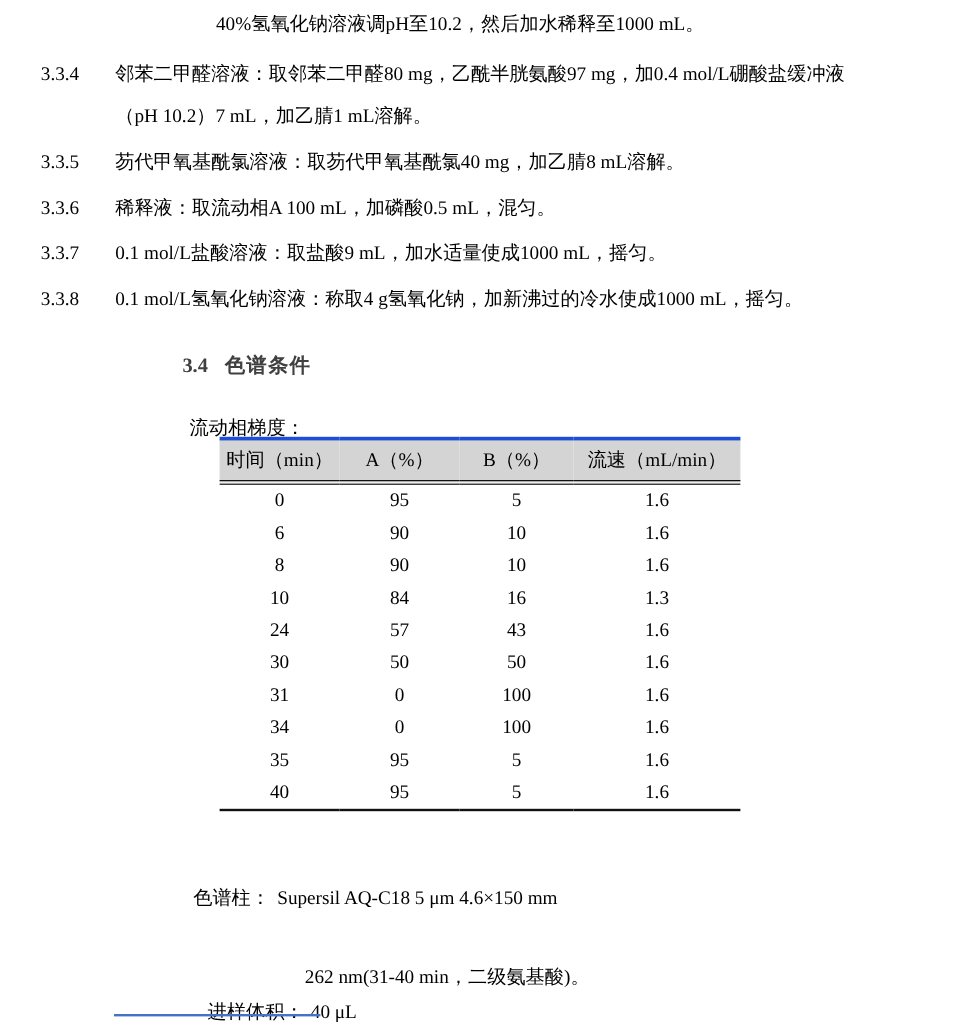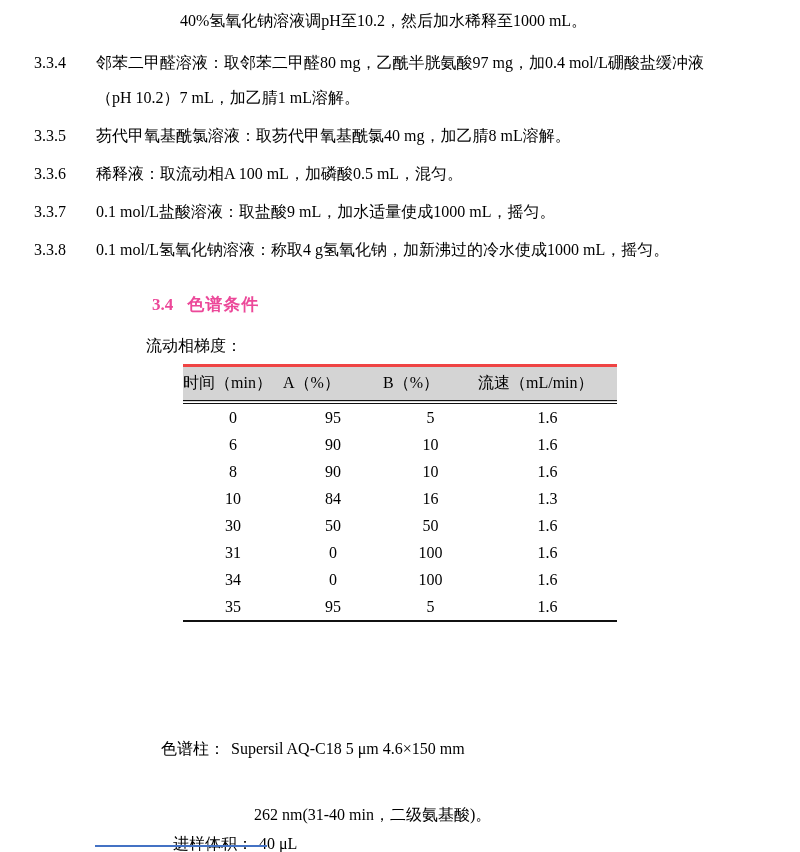--- a/index.html
+++ b/index.html
@@ -24,43 +24,43 @@
   .para{
     margin:0 0 3px 0;
     padding-left:96px;
     text-indent:-62px;
     line-height:35px;
   }
   .pnum{display:inline-block;width:62px;text-indent:0;}
   
   .section-heading{
     position:absolute;left:152px;top:293px;margin:0;
-    font-size:17px;font-weight:bold;color:#ec4899;
+    font-size:17px;font-weight:bold;color:#404040;
     letter-spacing:1px;
   }
   .section-heading .hnum{margin-right:14px;letter-spacing:0;}
   .gradient-label{
-    position:absolute;left:145px;top:332px;margin:1px;line-height:26px;
+    position:absolute;left:145px;top:332px;margin:13px;line-height:26px;
   }
   
   table.gradient{
     position:absolute;left:183px;top:364px;
     width:434px;
     border-collapse:collapse;
     font-size:16px;
   }
   table.gradient thead tr{
     background:#d4d4d4;
   }
   table.gradient th{
     font-weight:normal;
     height:33px;
-    border-top:3px solid #ef4444;
+    border-top:3px solid #1d4ed8;
     border-bottom:4px double #111;
-    text-align:left;
+    text-align:center;
     vertical-align:middle;
     padding:0;
   }
   table.gradient td{
     height:27px;
     text-align:center;
     vertical-align:middle;
     padding:0;
   }
   table.gradient tbody tr:last-child td{border-bottom:2px solid #111;}
@@ -131,39 +131,51 @@
           <td>10</td>
           <td>1.6</td>
         </tr>
         <tr>
           <td>10</td>
           <td>84</td>
           <td>16</td>
           <td>1.3</td>
         </tr>
         <tr>
+          <td>24</td>
+          <td>57</td>
+          <td>43</td>
+          <td>1.6</td>
+        </tr>
+        <tr>
           <td>30</td>
           <td>50</td>
           <td>50</td>
           <td>1.6</td>
         </tr>
         <tr>
           <td>31</td>
           <td>0</td>
           <td>100</td>
           <td>1.6</td>
         </tr>
         <tr>
           <td>34</td>
           <td>0</td>
           <td>100</td>
           <td>1.6</td>
         </tr>
         <tr>
           <td>35</td>
+          <td>95</td>
+          <td>5</td>
+          <td>1.6</td>
+        </tr>
+        <tr>
+          <td>40</td>
           <td>95</td>
           <td>5</td>
           <td>1.6</td>
         </tr>
       </tbody>
   </table>
 
   <p class="note note-column">
     <span class="nlabel">色谱柱：</span><span>Supersil AQ-C18 5 μm 4.6×150 mm</span>
   </p>

